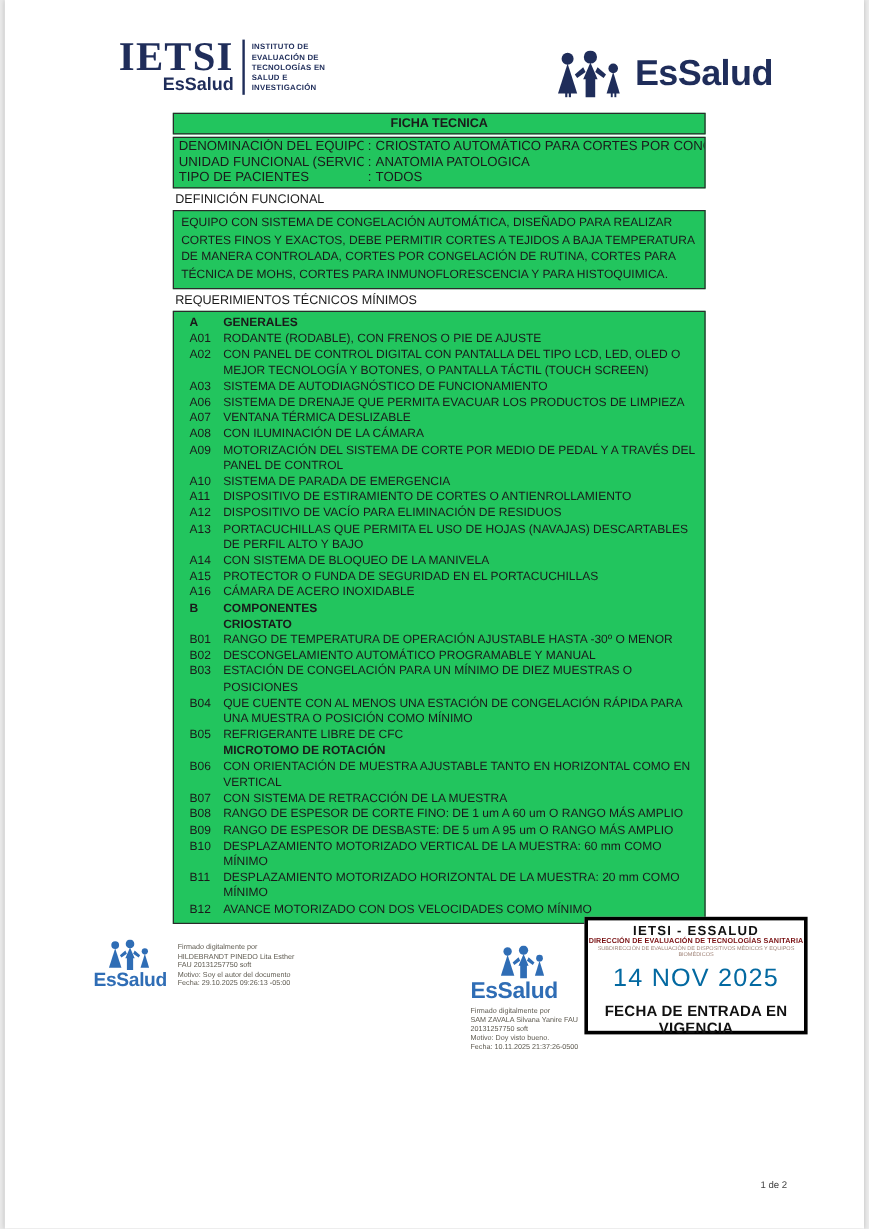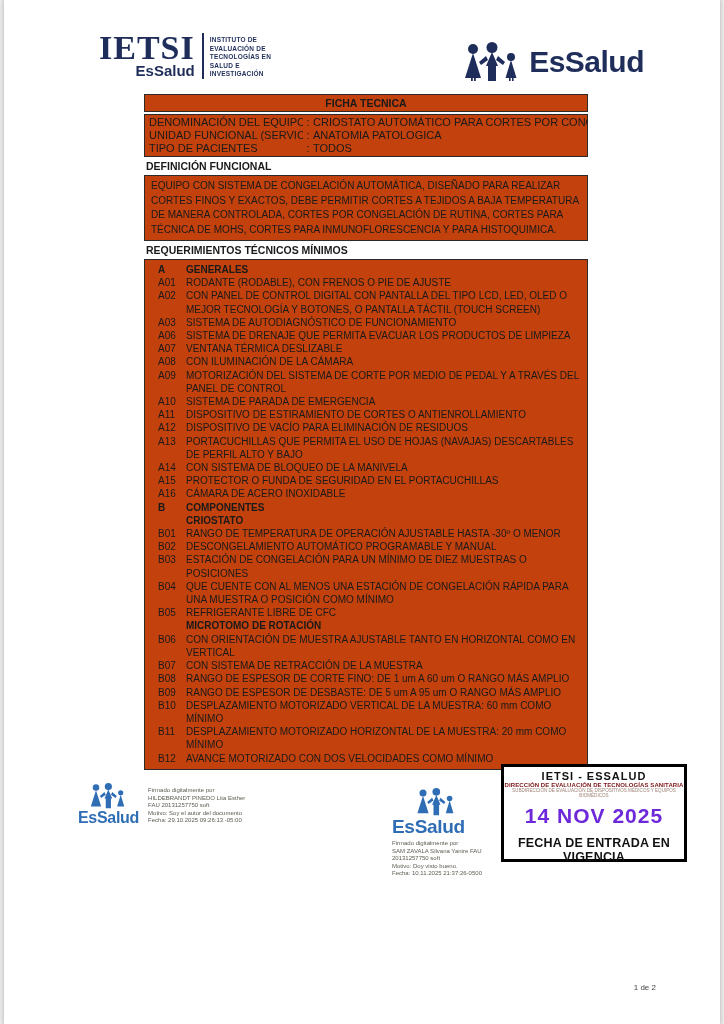--- a/index.html
+++ b/index.html
@@ -18,28 +18,28 @@
   .ietsi-brand { font-size:15px; font-weight:bold; line-height:16px; }
   .ietsi-divider { width:2px; background:#1f2d5a; margin-right:6px; }
   .ietsi-sub { font-size:6.5px; font-weight:bold; line-height:8.5px; white-space:pre-line; padding-top:3px; letter-spacing:.2px; }
 
   .essalud-logo { position:absolute; right:76px; top:42px; display:flex; align-items:center; color:#1f2d5a; }
   .essalud-logo svg { display:block; margin-right:5px; }
   .essalud-logo .brand { font-size:30px; font-weight:bold; letter-spacing:-.5px; }
 
   
   .content { position:absolute; left:140px; top:94px; width:444px; }
-  .box { border:1.4px solid #2b2b2b; background:#c2410c; }
+  .box { border:1.4px solid #2b2b2b; background:#22c55e; }
   .title-box, .sap-box { text-align:center; font-weight:bold; font-size:10.5px; padding:2px 0; margin-bottom:2px; }
   .info-table { margin-bottom:3px; padding:1px 0; }
   .info-row { display:flex; font-size:11px; line-height:13px; }
   .info-label { width:158px; padding-left:4px; white-space:nowrap; overflow:hidden; flex-shrink:0; }
   .info-sep { width:10px; text-align:center; flex-shrink:0; }
   .info-value { flex:1; white-space:nowrap; overflow:hidden; }
-  .section-heading { font-weight:bold; font-size:10.5px; margin:3px 0 3px 2px; }
+  .section-heading { font-weight:normal; font-size:10.5px; margin:3px 0 3px 2px; }
   .def-box { font-size:10px; line-height:14.5px; padding:3px 6px; margin-bottom:2px; }
   .req-table { padding:3px 0 4px 0; }
   .req-row { display:flex; font-size:10px; line-height:13.2px; }
   .req-code { width:28px; margin-left:13px; flex-shrink:0; }
   .req-text { flex:1; padding-right:8px; }
   .req-row.bold { font-weight:bold; }
 
   
   .sig-left { position:absolute; left:74px; top:783px; display:flex; align-items:flex-start; }
   .sig-logo { color:#2f6db5; text-align:center; }
@@ -48,25 +48,25 @@
   .sig-left .sig-logo .brand { font-size:16px; }
   .sig-left .sig-text { margin-left:9px; margin-top:4px; }
   .sig-text { font-size:6px; line-height:7.5px; color:#5e5a50; }
   .sig-mid { position:absolute; left:388px; top:788px; }
   .sig-mid .sig-logo { text-align:left; }
   .sig-mid .sig-logo .brand { font-size:19px; }
   .sig-mid .sig-text { margin-top:2px; }
 
   
   .stamp { position:absolute; left:483px; top:764px; width:186px; height:98px;
-           border:3.5px solid #000; background:#fff; text-align:center; padding-top:3px;margin-left:14px; }
+           border:3.5px solid #000; background:#fff; text-align:center; padding-top:3px; }
   .stamp-org { font-weight:bold; font-size:11px; letter-spacing:1px; color:#111; }
   .stamp-line1 { font-weight:bold; font-size:6px; color:#7a1214; letter-spacing:.1px; }
   .stamp-line2 { font-size:4.6px; color:#a08478; }
-  .stamp-date { font-weight:bold; font-size:21px; color:#6d28d9; margin-top:6px; letter-spacing:1px; }
+  .stamp-date { font-weight:normal; font-size:21px; color:#0369a1; margin-top:6px; letter-spacing:1px; }
   .stamp-footer { font-weight:bold; font-size:12.5px; color:#111; margin-top:8px; letter-spacing:.2px; }
 
   .page-number { position:absolute; right:64px; top:983px; font-size:8px; color:#444; }
 </style>
 </head>
 <body>
 
 <div class="sheet">
 
   <div class="ietsi-logo">

